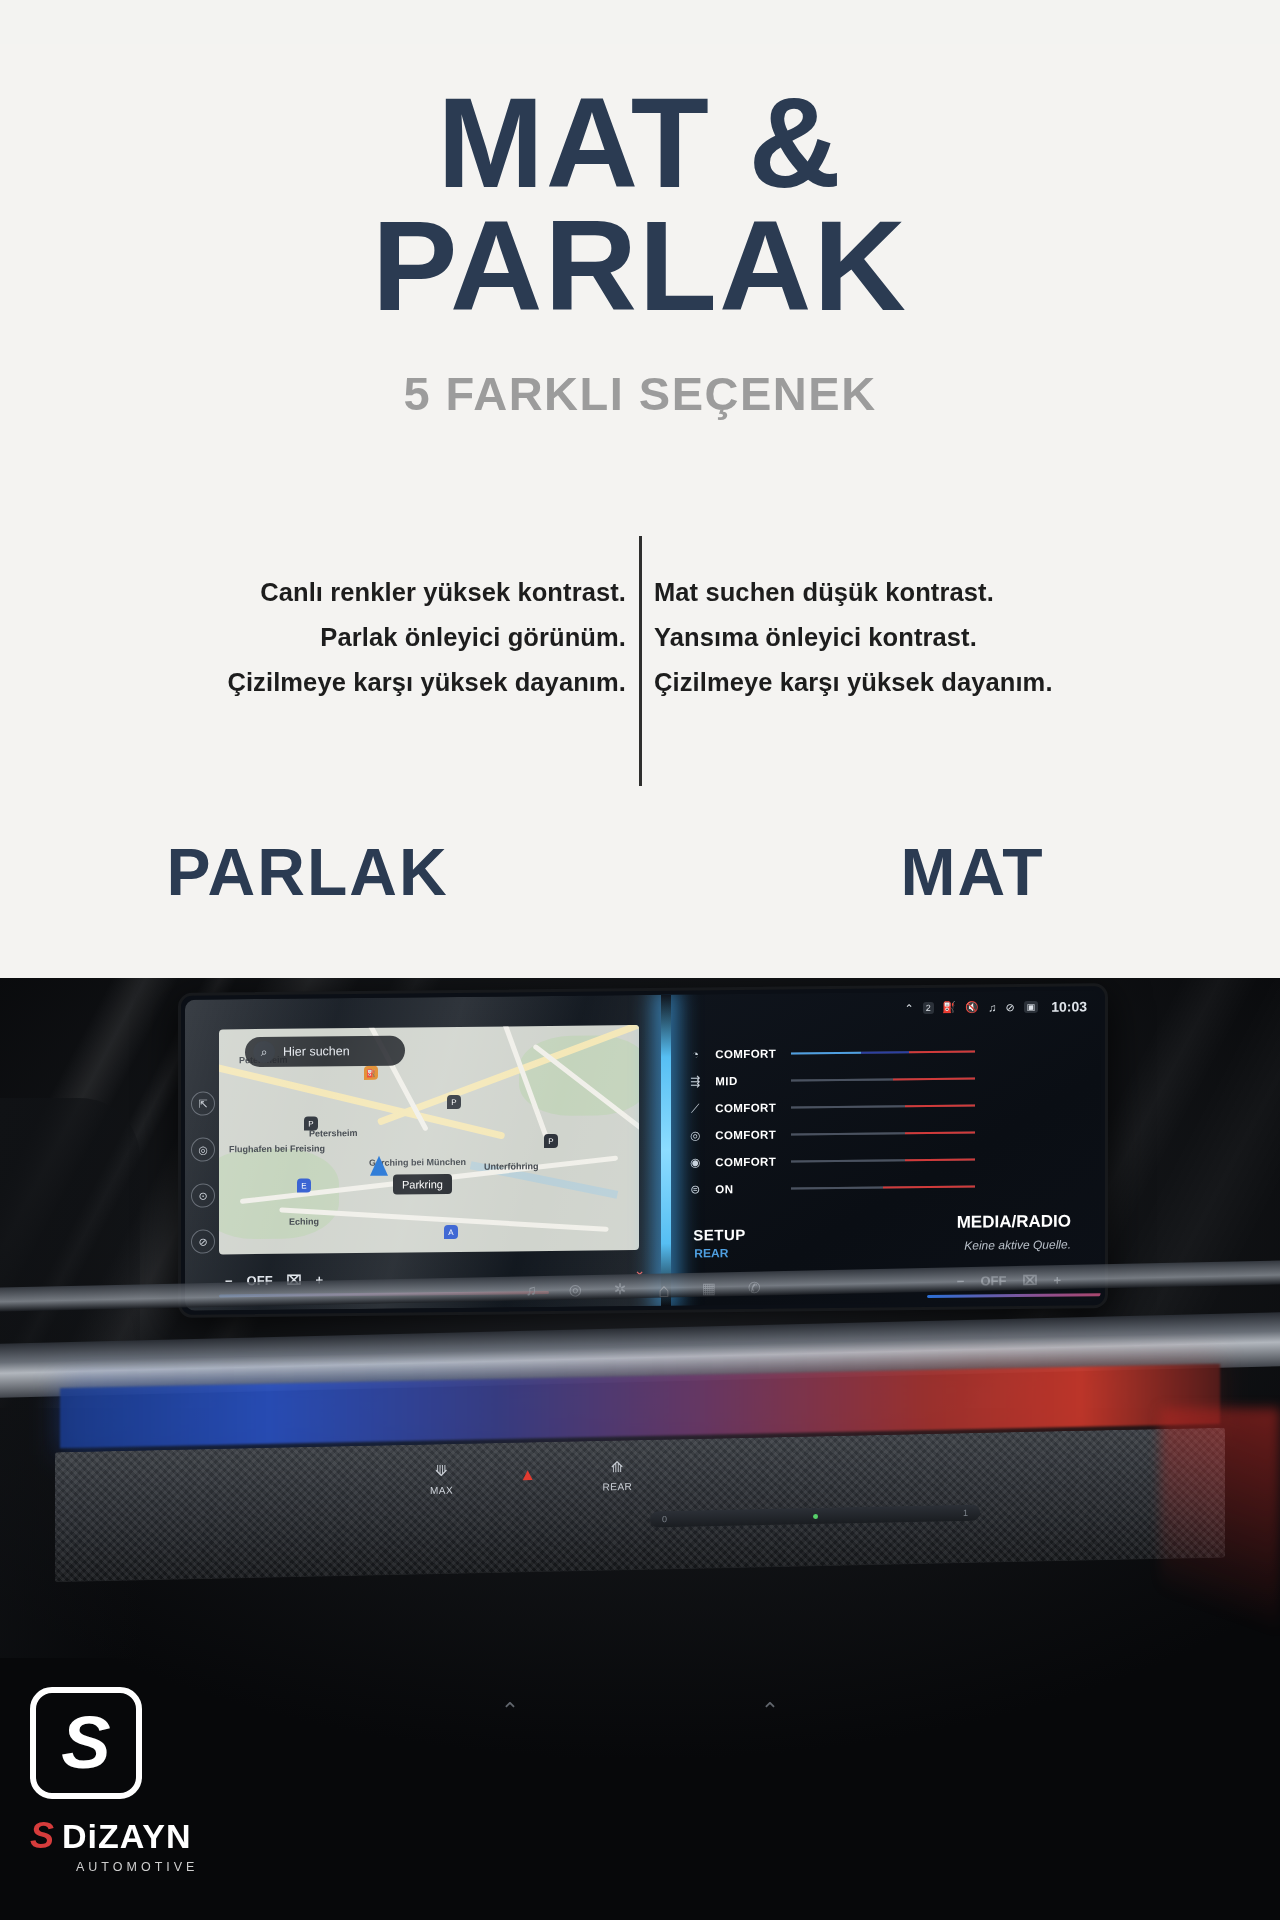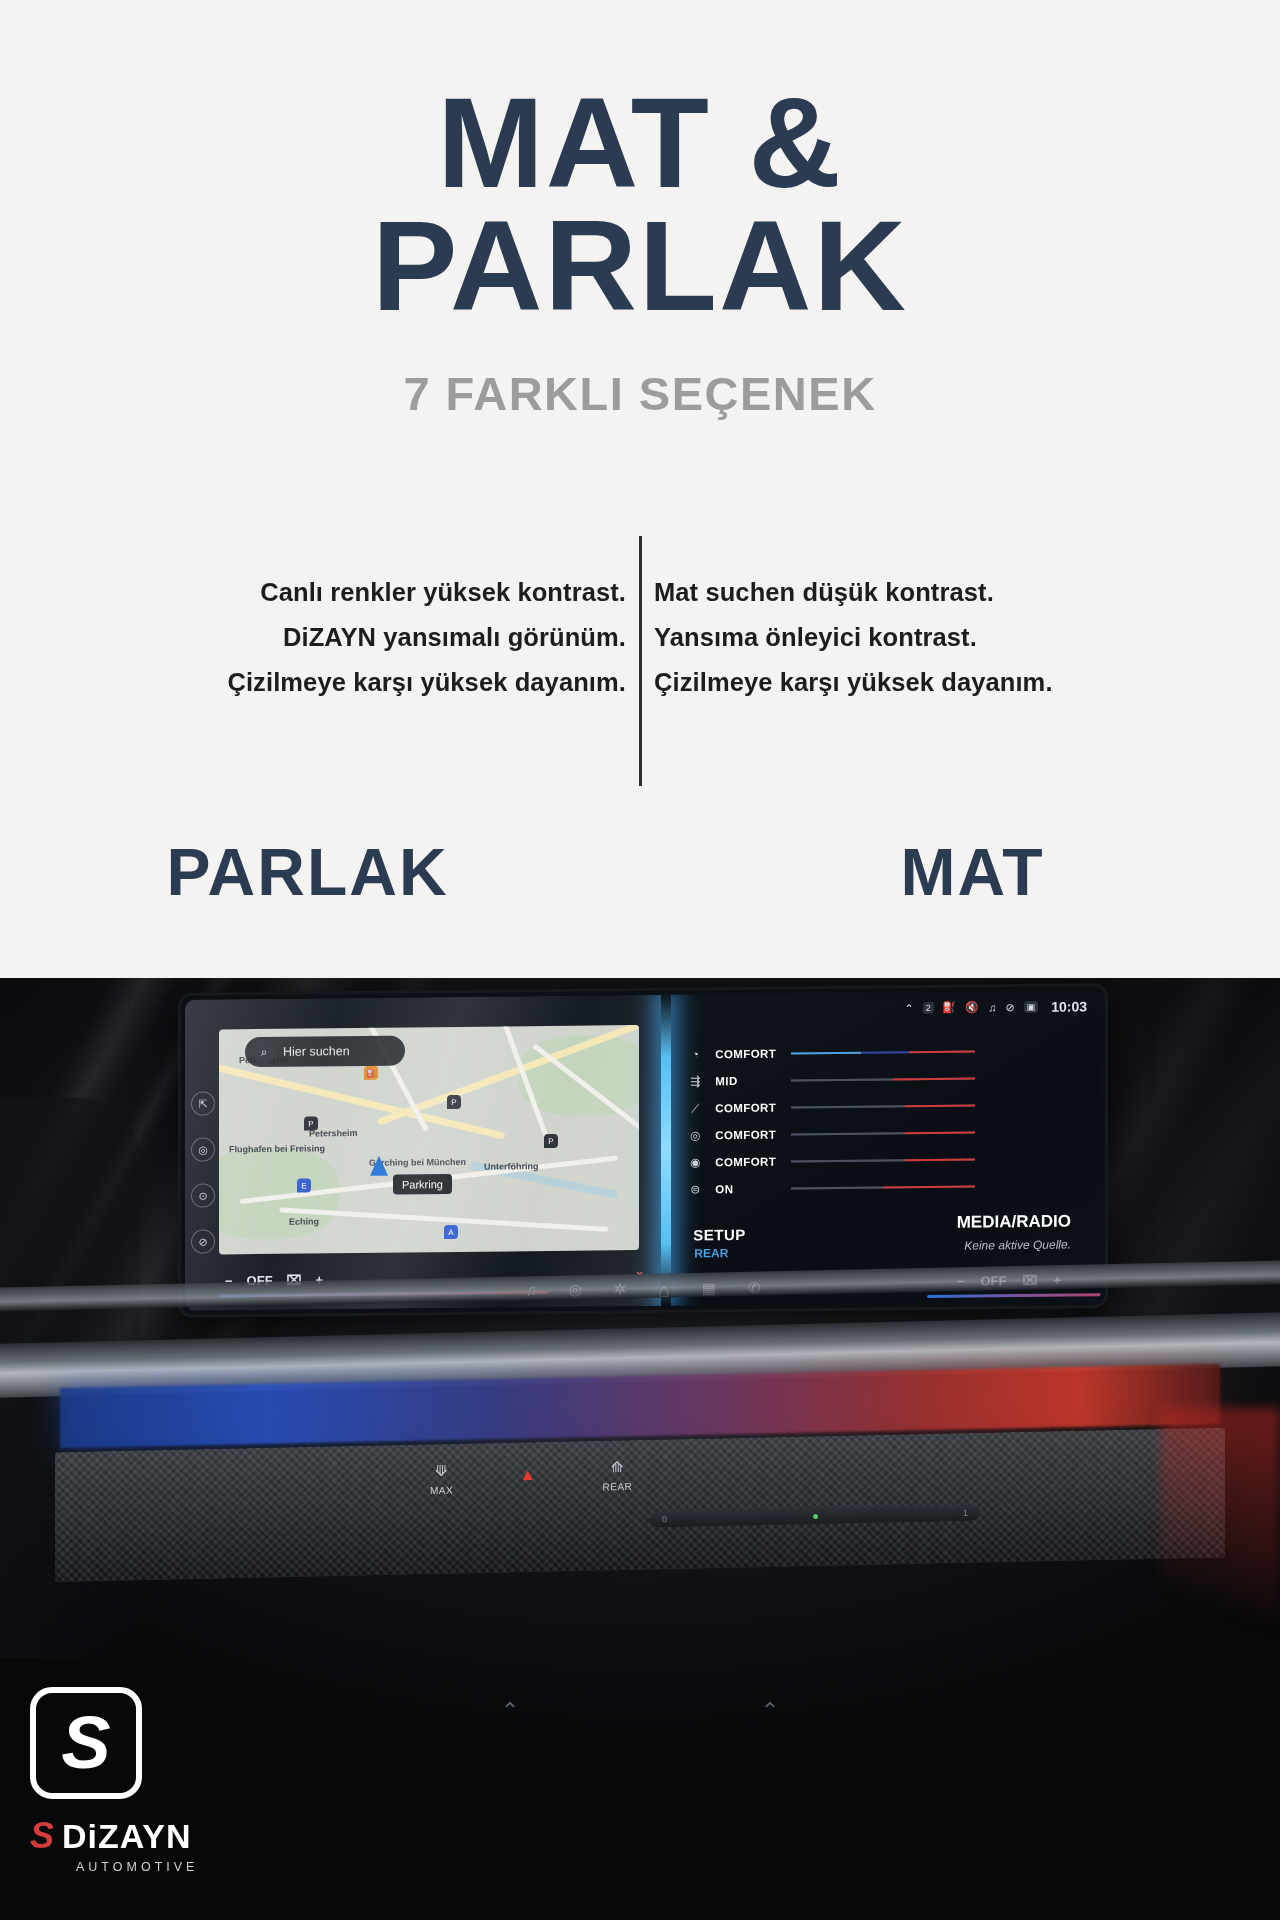--- a/index.html
+++ b/index.html
@@ -580,26 +580,26 @@
 
 <div class="page">
 
   <div class="top-panel">
 
     <div class="headline">
       <span class="l1">MAT &amp;</span>
       <span class="l2">PARLAK</span>
     </div>
 
-    <div class="subhead">7 FARKLI SEÇENEK</div>
+    <div class="subhead">5 FARKLI SEÇENEK</div>
 
     <div class="compare">
       <div class="col left">
         <p>Canlı renkler yüksek kontrast.</p>
-        <p>DiZAYN yansımalı görünüm.</p>
+        <p>Parlak önleyici görünüm.</p>
         <p>Çizilmeye karşı yüksek dayanım.</p>
       </div>
       <div class="col right">
         <p>Mat suchen düşük kontrast.</p>
         <p>Yansıma önleyici kontrast.</p>
         <p>Çizilmeye karşı yüksek dayanım.</p>
       </div>
     </div>
     <div class="divider"></div>
 

